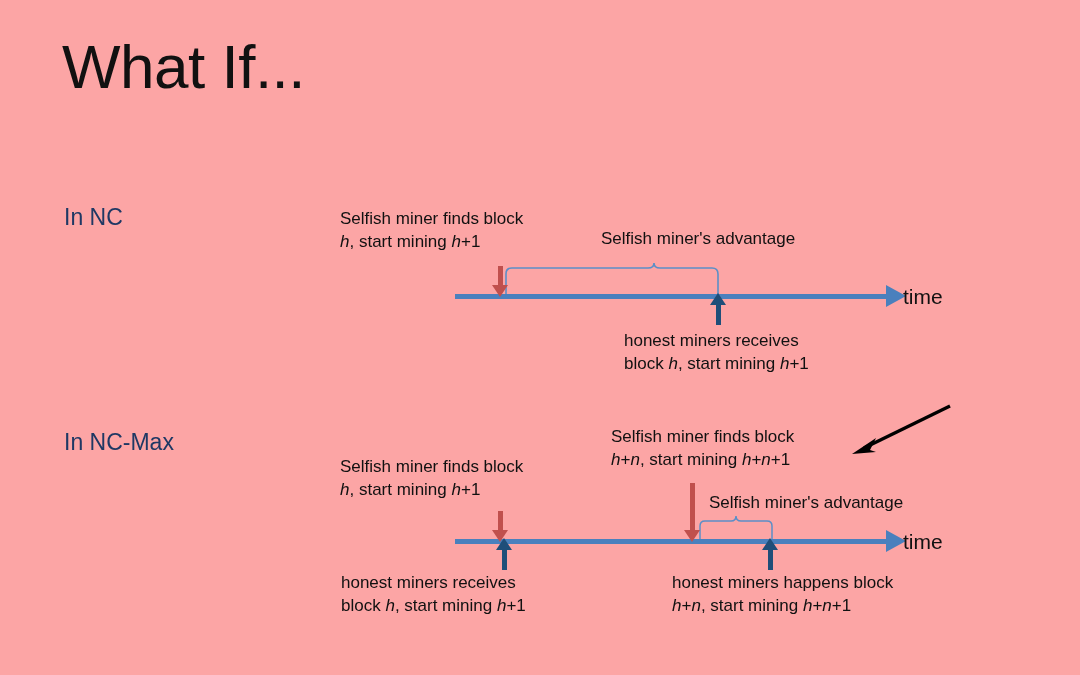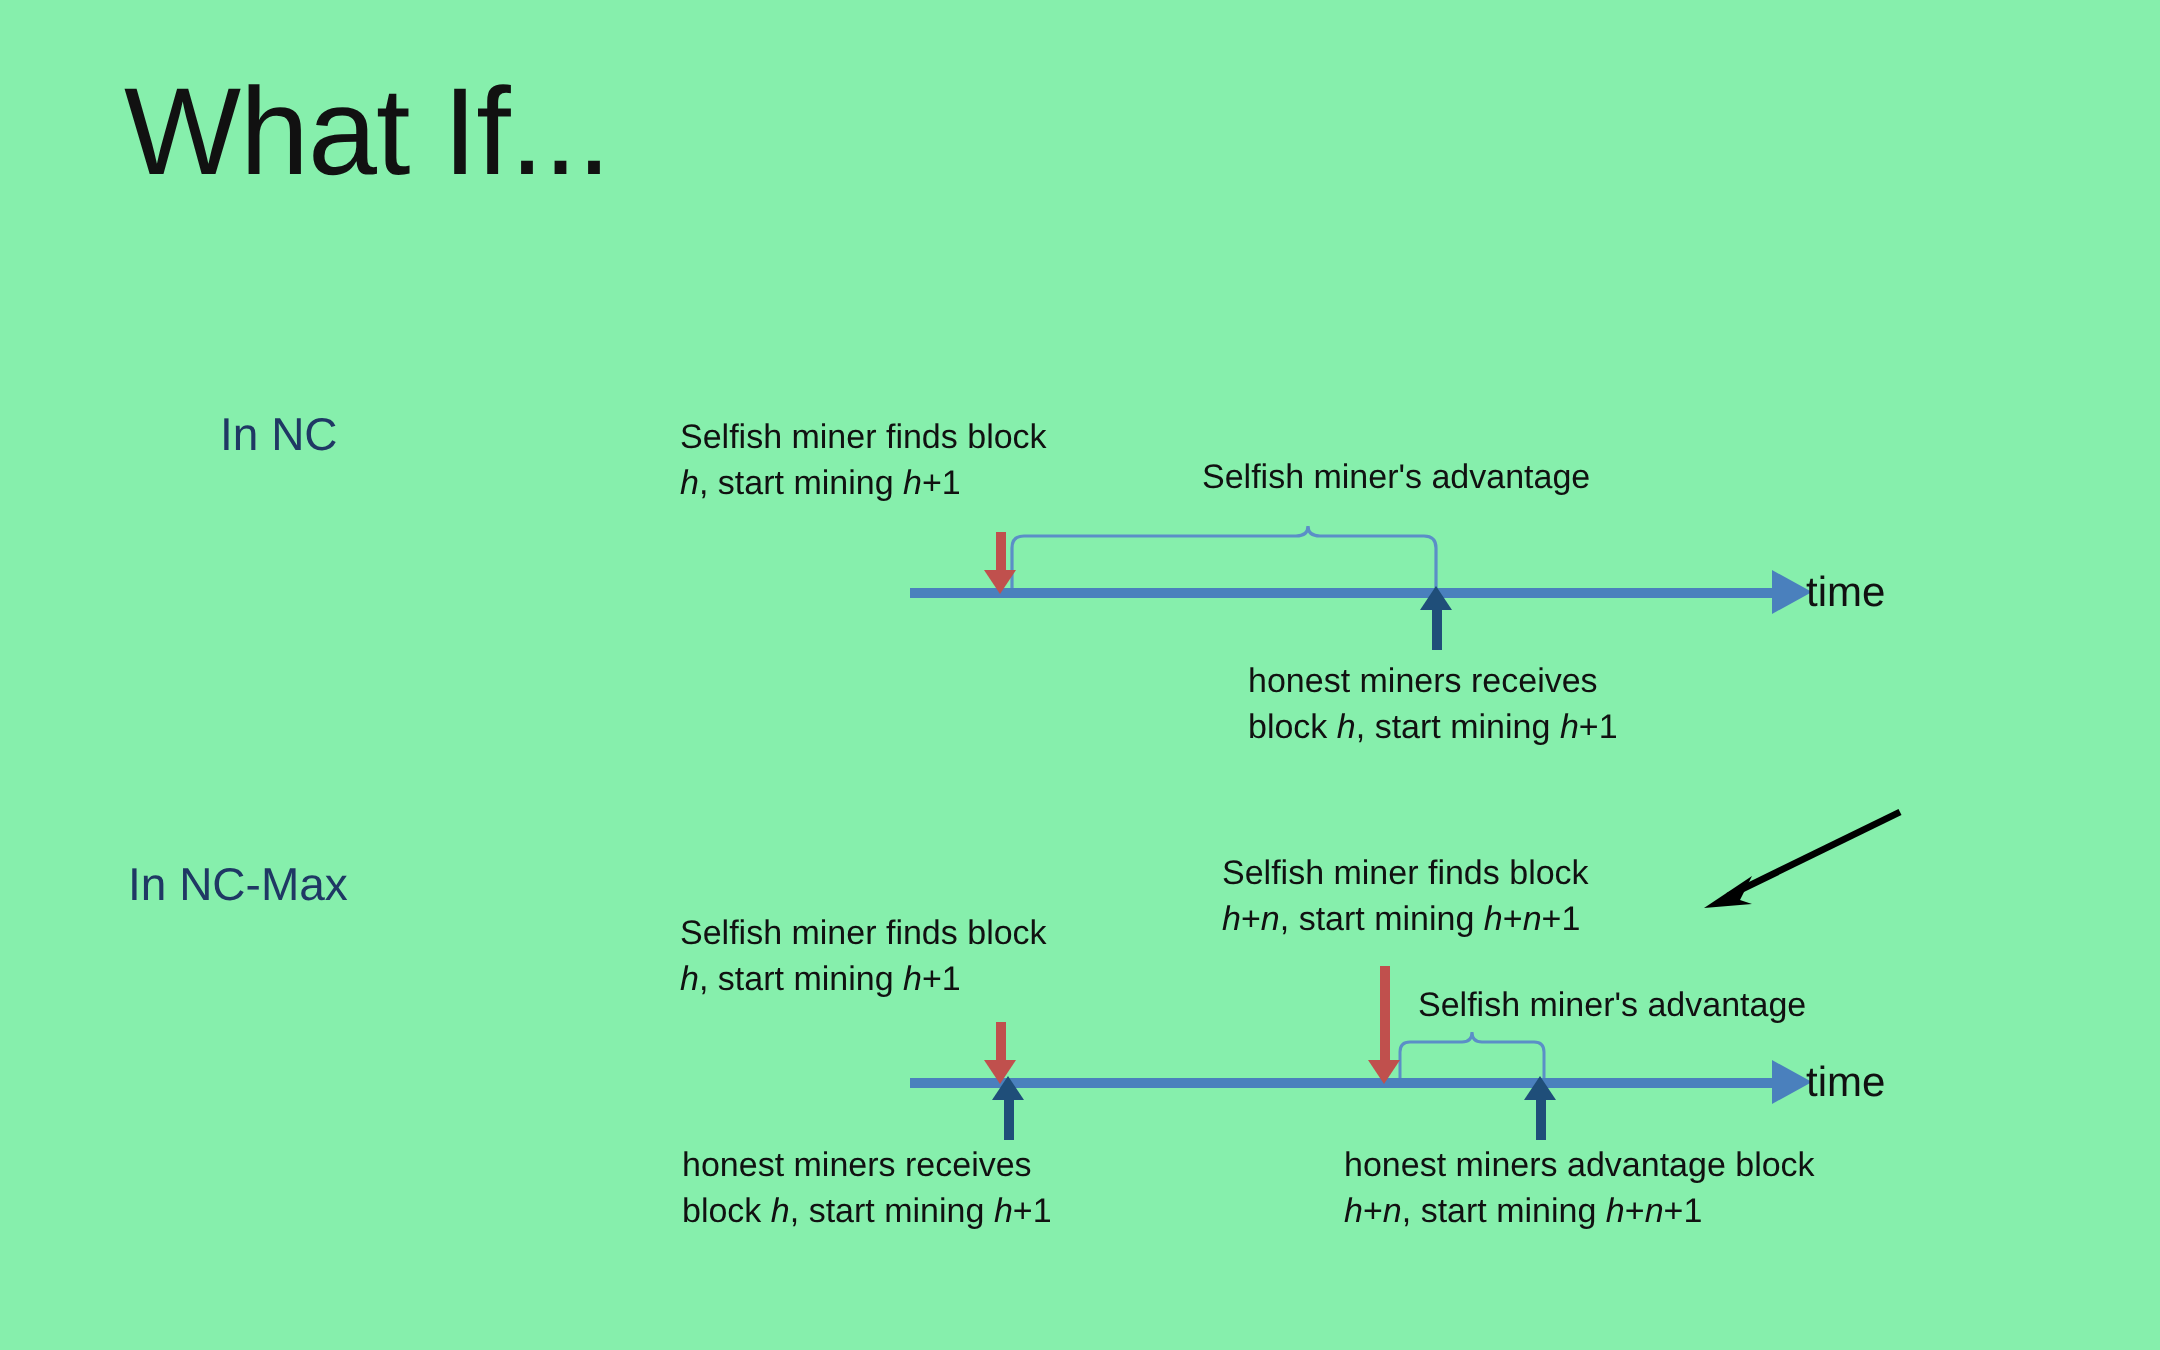--- a/index.html
+++ b/index.html
@@ -11,41 +11,41 @@
     width: 1080px;
     height: 675px;
     position: relative;
     overflow: hidden;
     font-family: "Liberation Sans", sans-serif;
     color: #000000;
   }
   .slide {
     position: absolute;
     inset: 0;
-    background: #86efac;
+    background: #fca5a5;
   }
   .page-title {
     position: absolute;
     left: 62px;
     top: 36px;
     font-size: 62px;
     font-weight: 300;
     letter-spacing: -0.5px;
     color: #111111;
     line-height: 1.0;
     white-space: nowrap;
   }
   .section-label {
     position: absolute;
     font-size: 23px;
     font-weight: 400;
     color: #1f3864;
     white-space: nowrap;
   }
-  #label-in-nc { left: 64px; top: 204px; margin-left: 46px; }
+  #label-in-nc { left: 64px; top: 204px; }
   #label-in-nc-max { left: 64px; top: 429px; text-align: right; }
 
   .caption {
     position: absolute;
     font-size: 17px;
     line-height: 1.35;
     color: #111111;
     white-space: nowrap;
   }
   .caption i { font-style: italic; }
@@ -190,17 +190,17 @@
     <div class="arrow-shaft-blue" style="left:768px; top:548px; height:22px;"></div>
     <div class="arrow-tip-blue" style="left:762px; top:538px;"></div>
   </div>
 
   <div class="caption" style="left:341px; top:572px;">
     <span>honest miners receives</span><br>
     <span>block </span><i>h</i><span>, start mining </span><i>h</i><span>+1</span>
   </div>
 
   <div class="caption" style="left:672px; top:572px;">
-    <span>honest miners advantage block</span><br>
+    <span>honest miners happens block</span><br>
     <i>h</i><span>+</span><i>n</i><span>, start mining </span><i>h</i><span>+</span><i>n</i><span>+1</span>
   </div>
 
 </div>
 
 </body></html>

